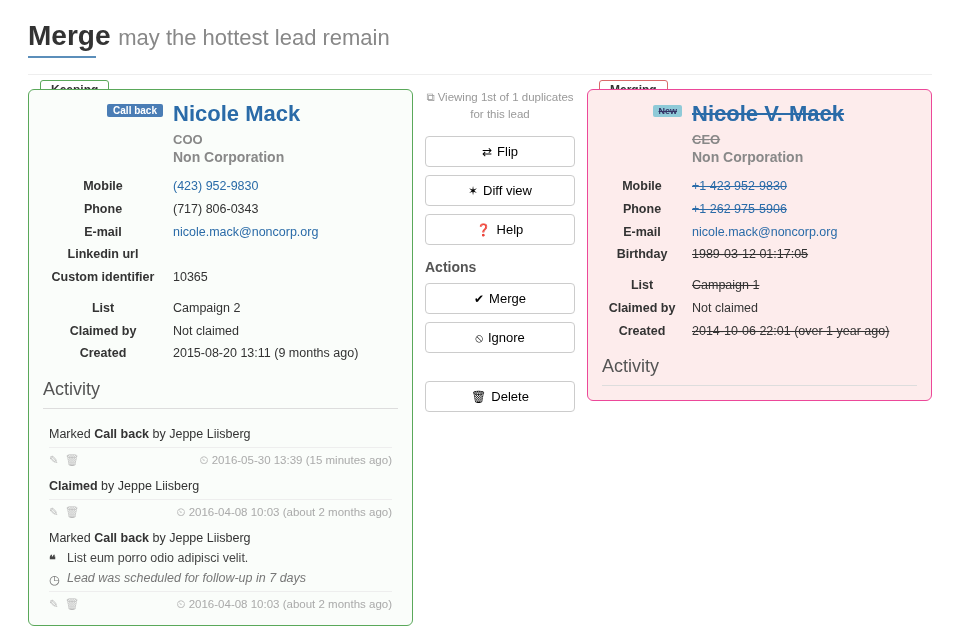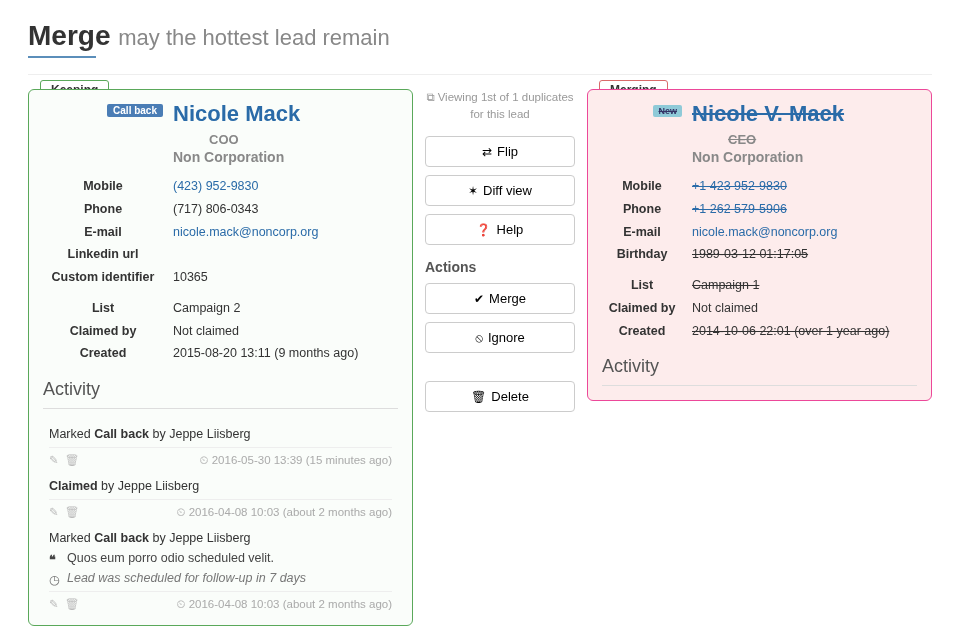--- a/index.html
+++ b/index.html
@@ -19,21 +19,21 @@
 .merging { border: 1px solid #ec4899; background: #fdecec; }
 .tab { position: absolute; top: -9px; left: 12px; background: #fff; padding: 2px 10px; font-size: 12px; font-weight: 600; border: 1px solid; border-radius: 3px 3px 0 0; }
 .tab-keep { border-color: #5aa85a; color: #333; }
 .tab-merge { border-color: #d96a6a; color: #333; }
 
 .lead-head { display: flex; align-items: flex-start; margin-bottom: 10px; }
 .lead-head .lhs { width: 130px; text-align: right; padding-right: 10px; }
 .badge { display: inline-block; background: #4a7db5; color: #fff; font-size: 10px; font-weight: 700; padding: 1px 6px; border-radius: 2px; text-transform: none; }
 .badge.new { background: #8fcad8; color: #336; font-size: 9px; padding: 1px 5px; text-decoration: line-through; }
 .lead-name { font-size: 22px; font-weight: 700; color: #2a6ba8; line-height: 1.1; }
-.jobtitle { color: #888; font-size: 13px; font-weight: 600; margin-top: 6px; margin-left: 36px; }
+.jobtitle { color: #888; font-size: 13px; font-weight: 600; margin-top: 6px; }
 .company { color: #888; font-size: 14px; font-weight: 600; margin-top: 2px; }
 .strike { text-decoration: line-through; }
 
 .field-list { margin-top: 10px; }
 .row { display: flex; padding: 2px 0; line-height: 1.5; }
 .label { width: 130px; text-align: center; padding-right: 10px; font-weight: 700; color: #333; font-size: 12.5px; }
 .value { flex: 1; font-size: 12.5px; }
 .link { color: #2a6ba8; }
 
 .activity-h { font-size: 18px; color: #555; margin: 14px 0 8px; font-weight: 500; }
@@ -136,21 +136,21 @@
         <div class="act-item">
           <div class="line"><b>Claimed</b><span> by Jeppe Liisberg</span></div>
           <div class="act-meta">
             <span class="act-icons"><span>✎</span><span>🗑</span></span>
             <span>⏲ <span>2016-04-08 10:03 (about 2 months ago)</span></span>
           </div>
         </div>
 
         <div class="act-item">
           <div class="line"><span>Marked </span><b>Call back</b><span> by Jeppe Liisberg</span></div>
-          <div class="act-comment"><span class="q">❝</span><span>Quos eum porro odio scheduled velit.</span></div>
+          <div class="act-comment"><span class="q">❝</span><span>List eum porro odio adipisci velit.</span></div>
           <div class="act-sched"><span class="c">◷</span><span>Lead was scheduled for follow-up in 7 days</span></div>
           <div class="act-meta">
             <span class="act-icons"><span>✎</span><span>🗑</span></span>
             <span>⏲ <span>2016-04-08 10:03 (about 2 months ago)</span></span>
           </div>
         </div>
       </div>
     </div>
 
     <div class="center">
@@ -183,21 +183,21 @@
           </div>
         </div>
 
         <div class="field-list">
           <div class="row">
               <div class="label" style="width:90px">Mobile</div>
               <div class="value link strike">+1 423 952-9830</div>
             </div>
           <div class="row">
               <div class="label" style="width:90px">Phone</div>
-              <div class="value link strike">+1 262 579-5906</div>
+              <div class="value link strike">+1 262 975-5906</div>
             </div>
           <div class="row">
               <div class="label" style="width:90px">E-mail</div>
               <div class="value link" style="text-decoration:none">nicole.mack@noncorp.org</div>
             </div>
           <div class="row">
               <div class="label" style="width:90px">Birthday</div>
               <div class="value strike">1989-03-12 01:17:05</div>
             </div>
           <div style="height:8px"></div>

